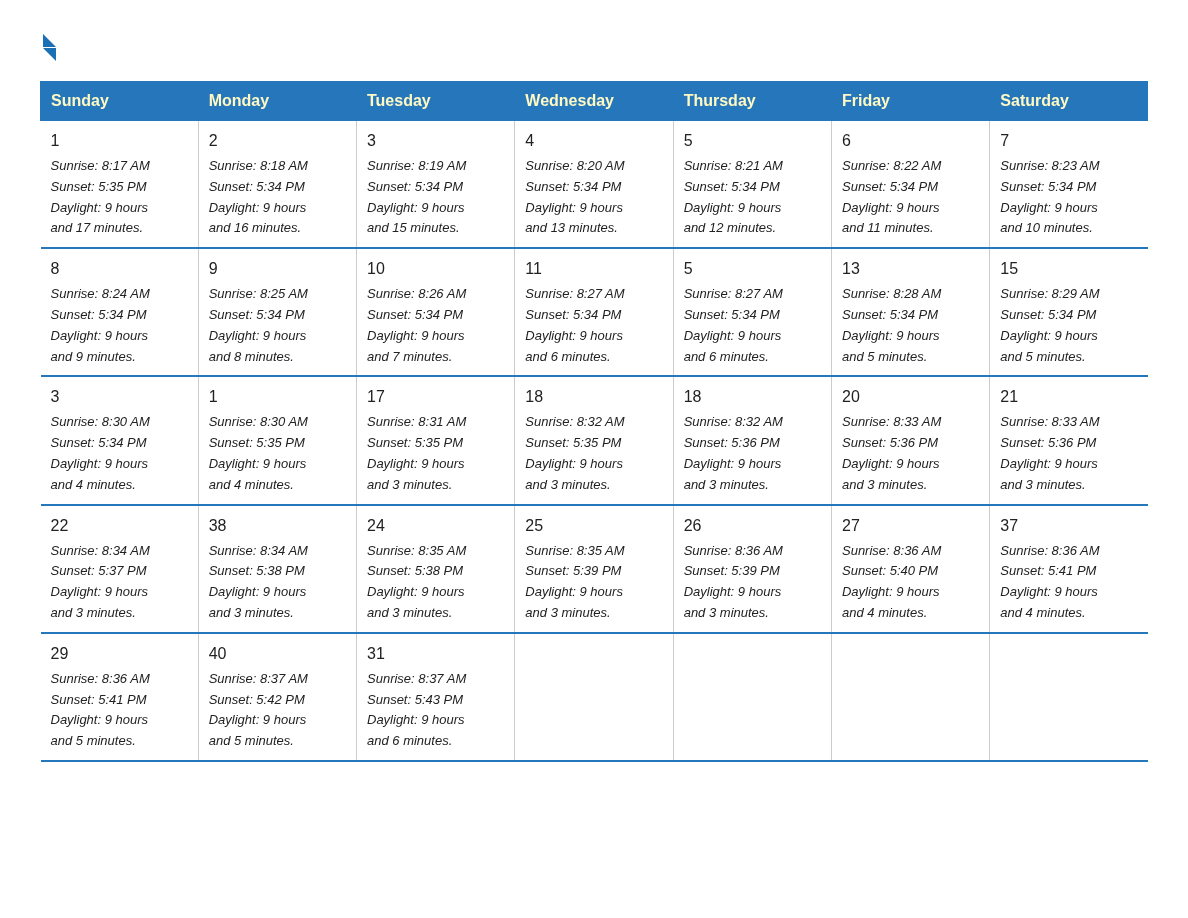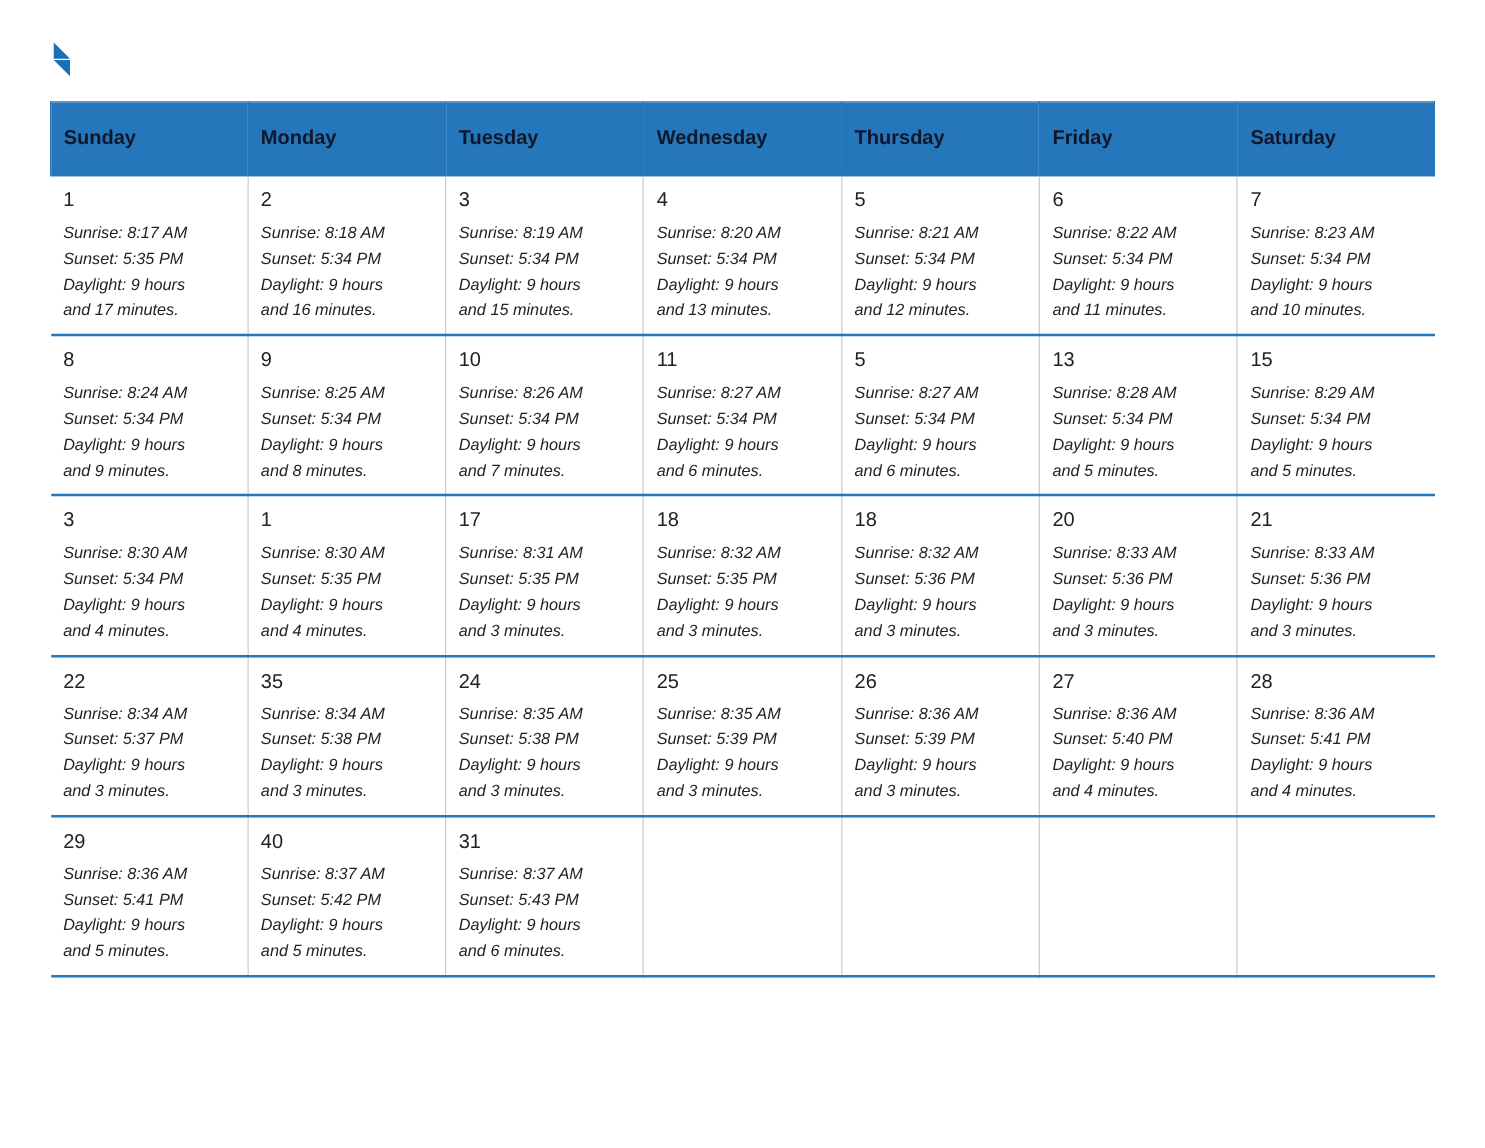--- a/index.html
+++ b/index.html
@@ -45,24 +45,24 @@
     }
     table {
       width: 100%;
       border-collapse: collapse;
       font-size: 13.5px;
     }
     thead tr {
       background-color: #2676bb;
     }
     thead th {
-      color: #0f172a;
+      color: #fef9c3;
       font-weight: bold;
       font-size: 16px;
-      padding: 20px 10px;
+      padding: 10px 10px;
       text-align: left;
       border: 1px solid #2676bb;
     }
     tbody tr {
       border-bottom: 2px solid #2676bb;
     }
     tbody td {
       vertical-align: top;
       padding: 8px 10px;
       border-right: 1px solid #ccc;
@@ -321,21 +321,21 @@
         <td>
           <span class="day-number">22</span>
           <div class="day-info">
             Sunrise: 8:34 AM<br>
             Sunset: 5:37 PM<br>
             Daylight: 9 hours<br>
             and 3 minutes.
           </div>
         </td>
         <td>
-          <span class="day-number">35</span>
+          <span class="day-number">38</span>
           <div class="day-info">
             Sunrise: 8:34 AM<br>
             Sunset: 5:38 PM<br>
             Daylight: 9 hours<br>
             and 3 minutes.
           </div>
         </td>
         <td>
           <span class="day-number">24</span>
           <div class="day-info">
@@ -366,21 +366,21 @@
         <td>
           <span class="day-number">27</span>
           <div class="day-info">
             Sunrise: 8:36 AM<br>
             Sunset: 5:40 PM<br>
             Daylight: 9 hours<br>
             and 4 minutes.
           </div>
         </td>
         <td>
-          <span class="day-number">28</span>
+          <span class="day-number">37</span>
           <div class="day-info">
             Sunrise: 8:36 AM<br>
             Sunset: 5:41 PM<br>
             Daylight: 9 hours<br>
             and 4 minutes.
           </div>
         </td>
       </tr>
       <tr>
         <td>

